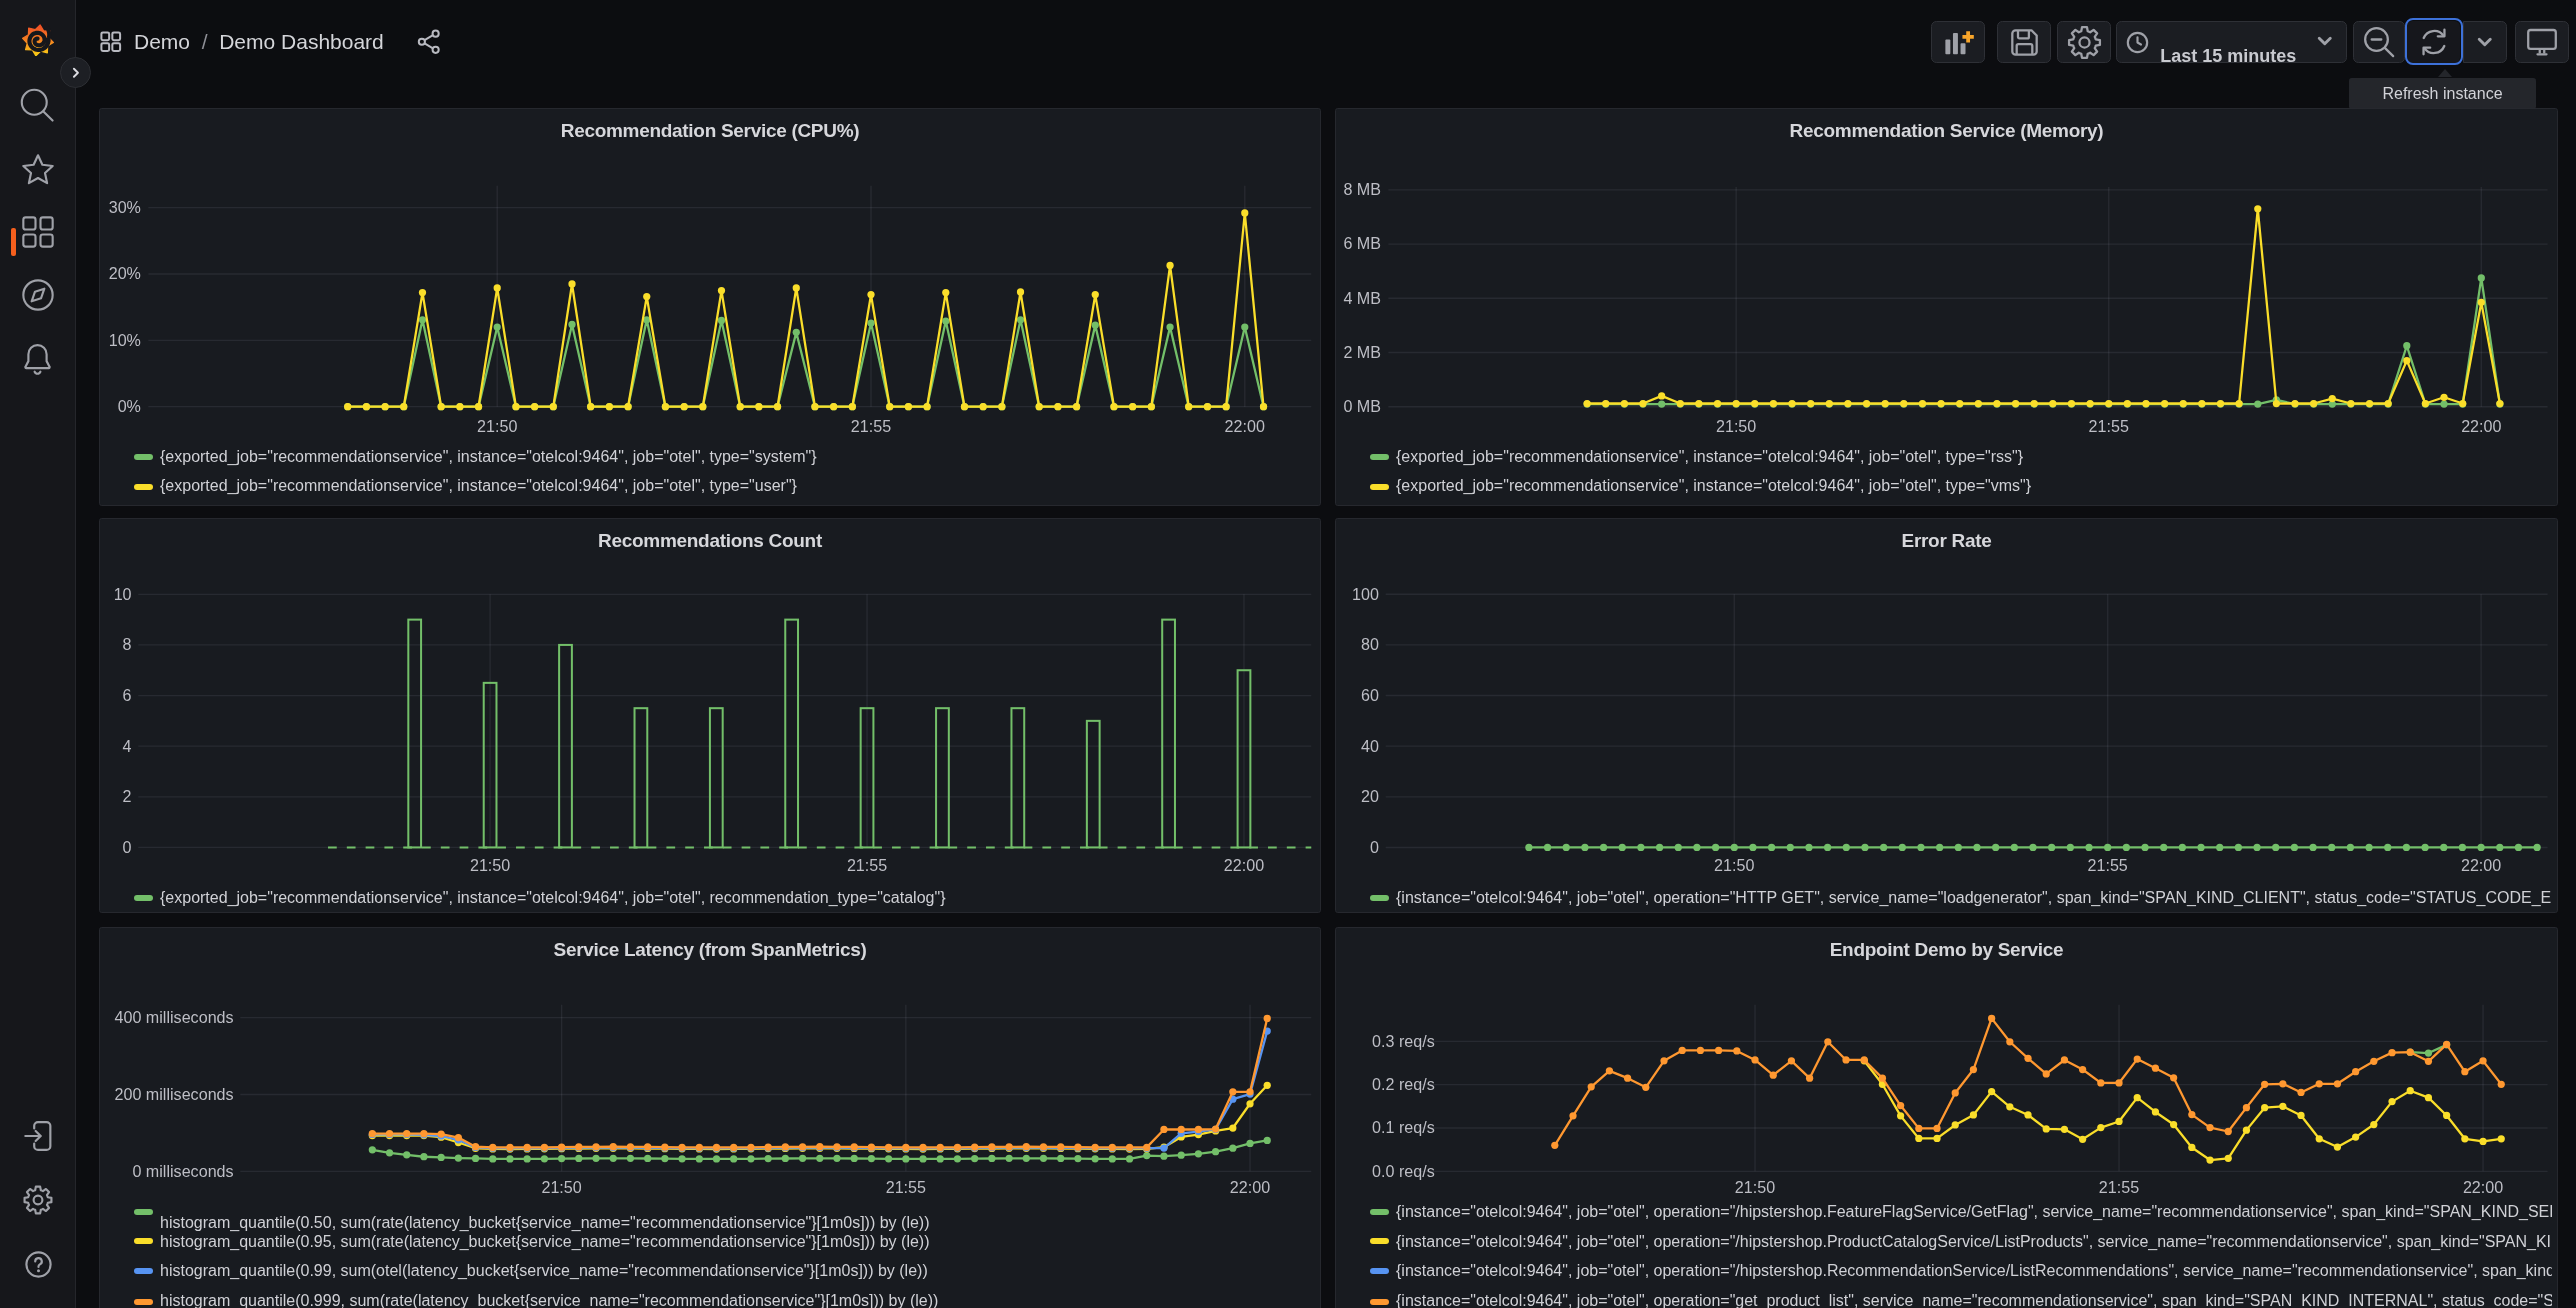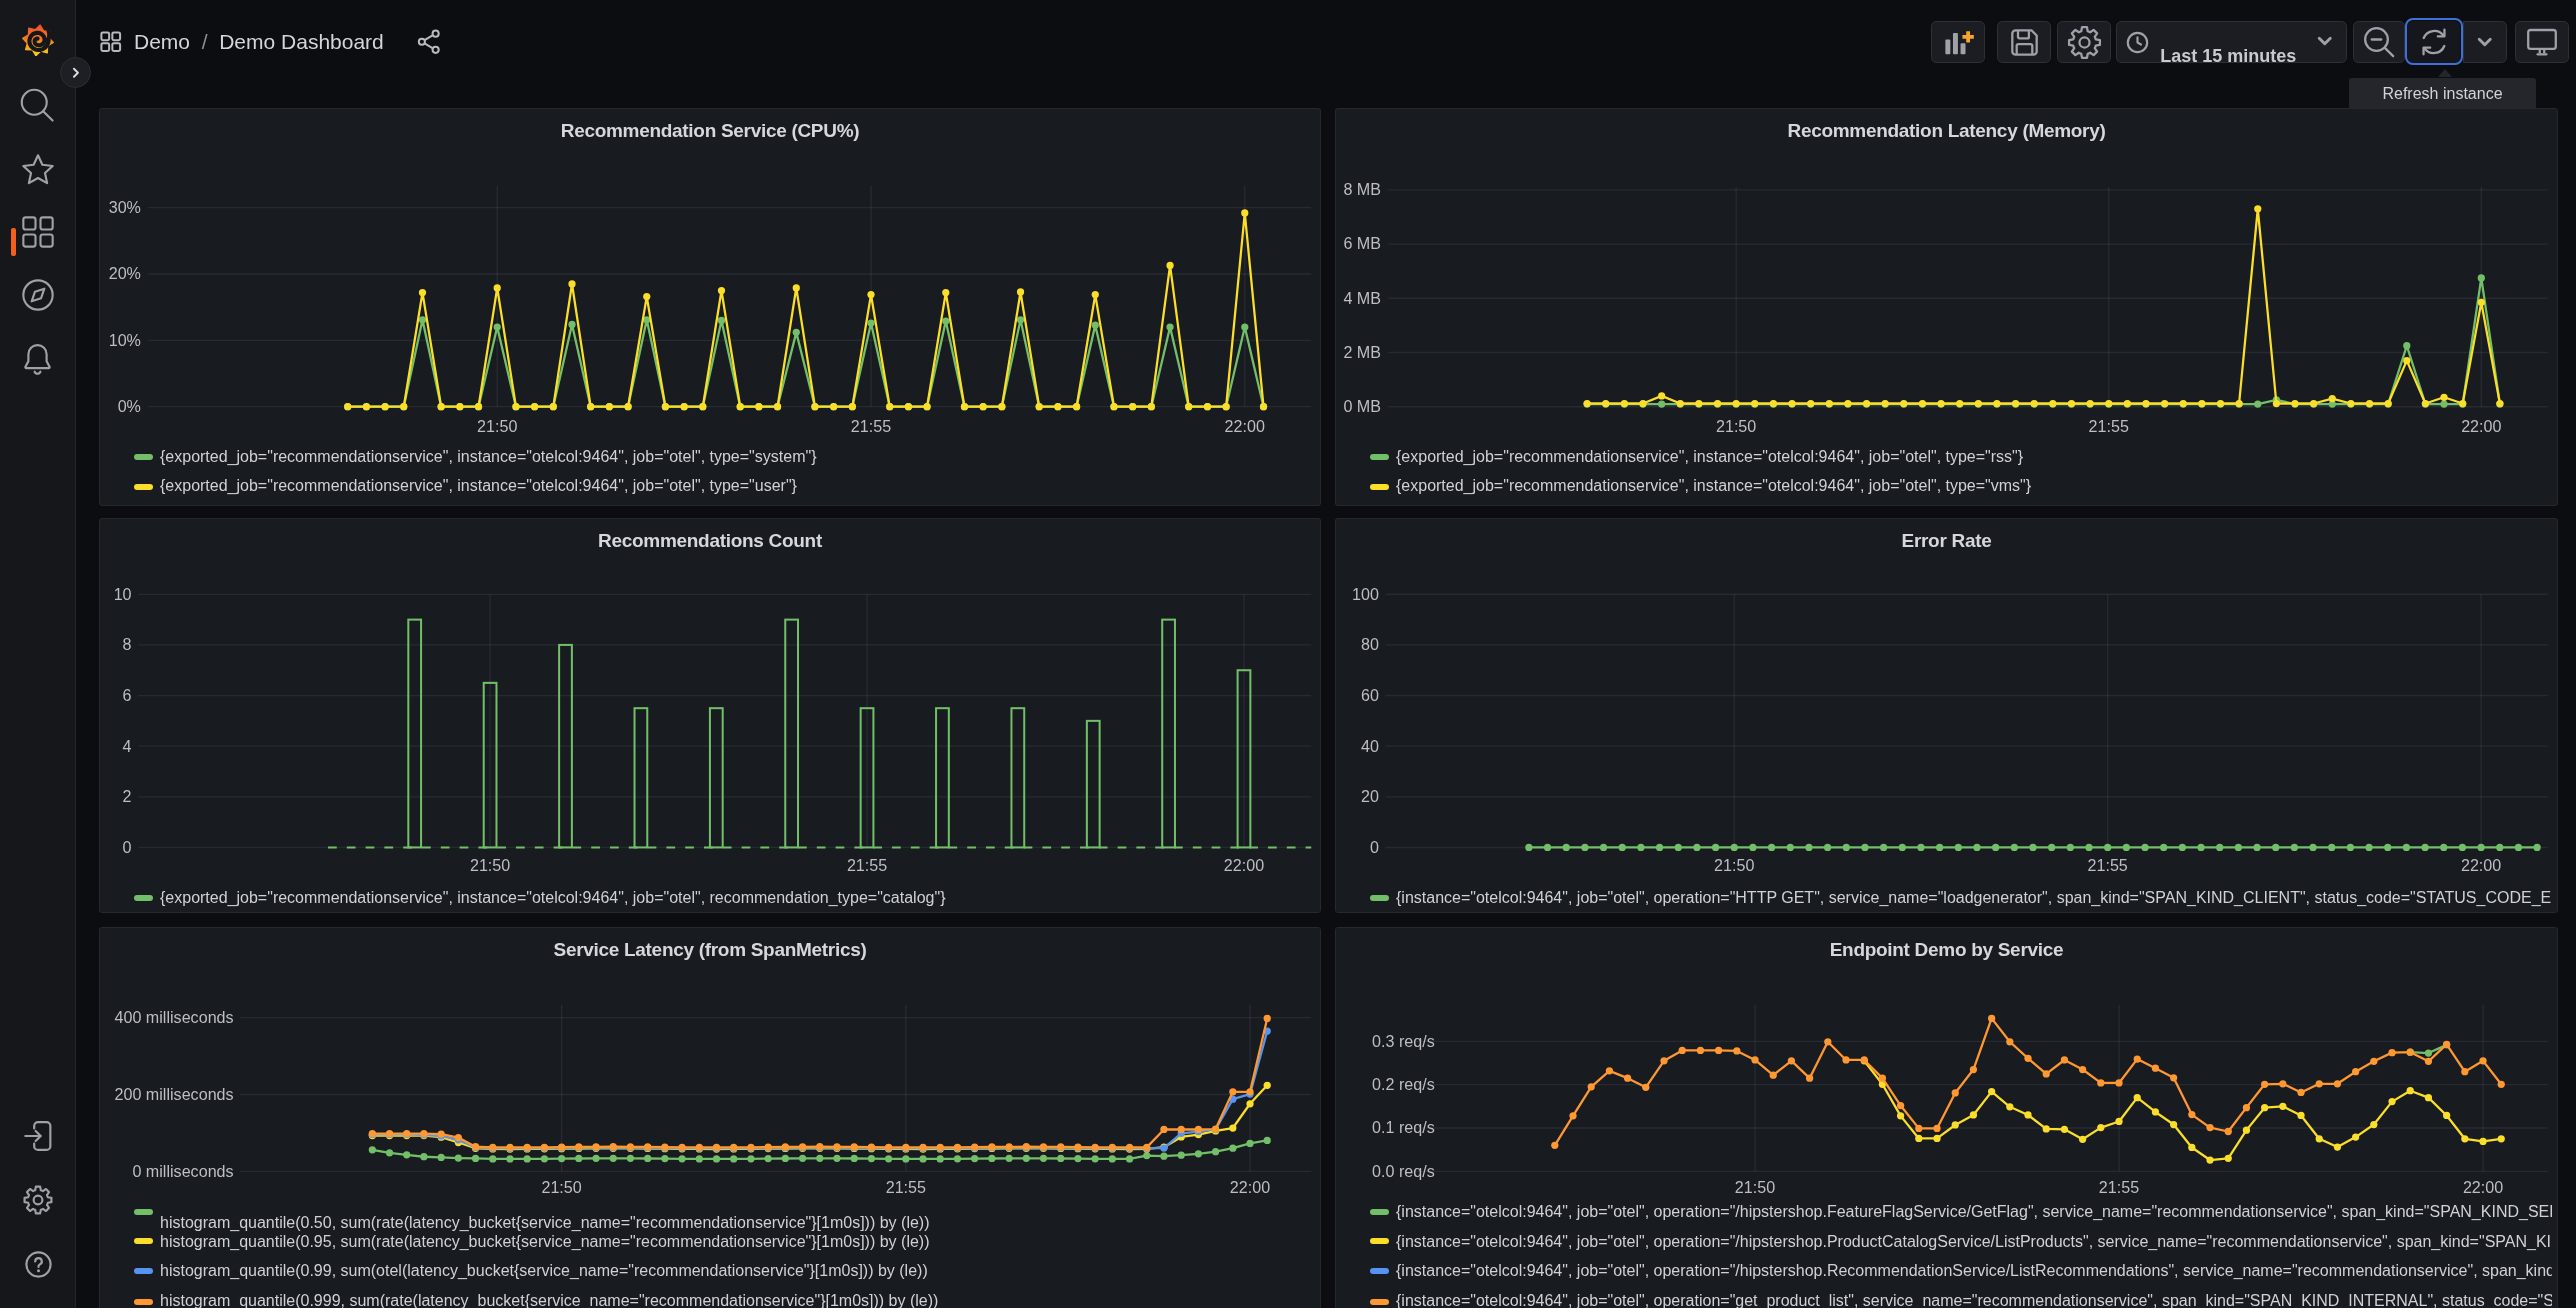--- a/index.html
+++ b/index.html
@@ -262,21 +262,21 @@
       <circle cx="1677.2" cy="443.0" r="5.4" fill="#fade2a"></circle>
       <circle cx="1705.0" cy="154.5" r="5.4" fill="#fade2a"></circle>
       <circle cx="1732.9" cy="443.0" r="5.4" fill="#fade2a"></circle>
 </svg>
 <div class="ldash" style="left:34px;top:345px;background:#73bf69;"></div>
 <div class="ltext" style="left:60px;top:338px;width:1155px;">{exported_job="recommendationservice", instance="otelcol:9464", job="otel", type="system"}</div>
 <div class="ldash" style="left:34px;top:375px;background:#fade2a;"></div>
 <div class="ltext" style="left:60px;top:367px;width:1155px;">{exported_job="recommendationservice", instance="otelcol:9464", job="otel", type="user"}</div>
 </div>
 <div class="panel" style="left:1335px;top:108px;width:1223px;height:398px;">
-<div class="ptitle">Recommendation Latency (Memory)</div>
+<div class="ptitle">Recommendation Service (Memory)</div>
 <svg width="1223" height="398" viewBox="0 0 1821 592" style="position:absolute;left:0;top:0;">
 <line x1="78" y1="443.0" x2="1804" y2="443.0" stroke="rgba(201,205,220,0.09)" stroke-width="2"></line>
 <text x="67" y="451.0" text-anchor="end" class="ax">0 MB</text>
 <line x1="78" y1="362.2" x2="1804" y2="362.2" stroke="rgba(201,205,220,0.09)" stroke-width="2"></line>
 <text x="67" y="370.2" text-anchor="end" class="ax">2 MB</text>
 <line x1="78" y1="281.5" x2="1804" y2="281.5" stroke="rgba(201,205,220,0.09)" stroke-width="2"></line>
 <text x="67" y="289.5" text-anchor="end" class="ax">4 MB</text>
 <line x1="78" y1="200.8" x2="1804" y2="200.8" stroke="rgba(201,205,220,0.09)" stroke-width="2"></line>
 <text x="67" y="208.8" text-anchor="end" class="ax">6 MB</text>
 <line x1="78" y1="120.0" x2="1804" y2="120.0" stroke="rgba(201,205,220,0.09)" stroke-width="2"></line>

